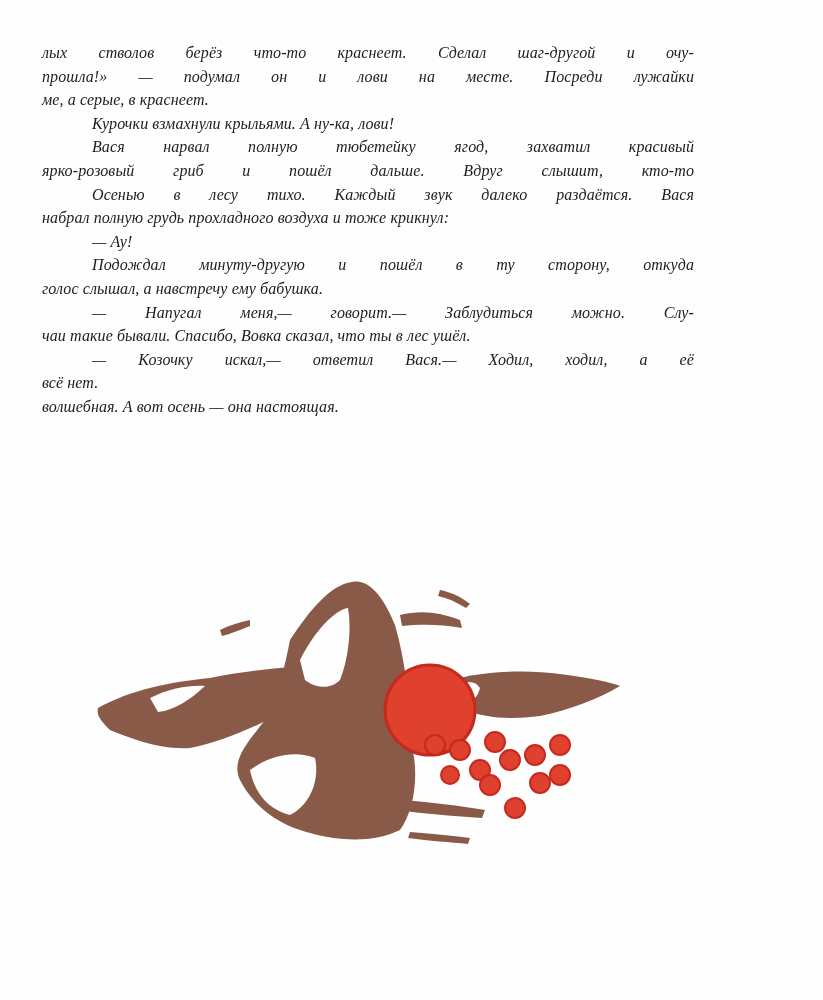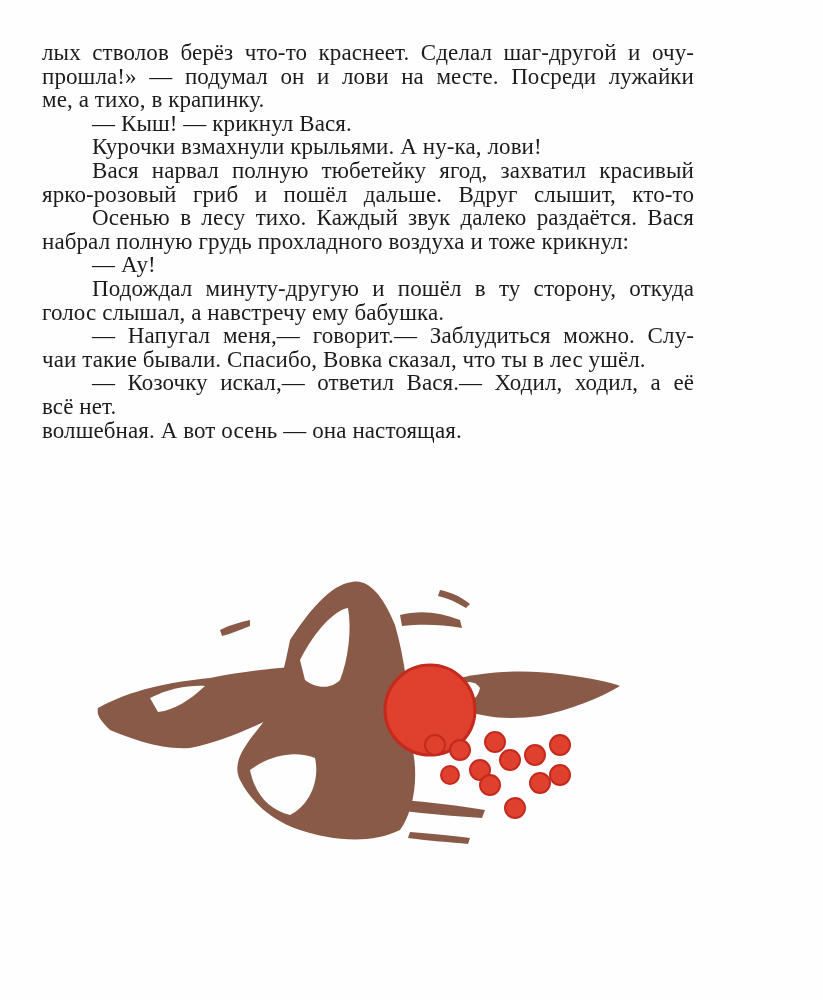--- a/index.html
+++ b/index.html
@@ -2,35 +2,34 @@
 <html><head>
 <meta charset="utf-8">
 <style>
   html, body { margin: 0; padding: 0; }
   body {
     width: 823px; height: 1000px; background: #fefefe; position: relative; overflow: hidden;
     font-family: "Liberation Serif", "DejaVu Serif", serif; color: #1c1c1c;
   }
   .page-text {
     position: absolute; left: 42px; top: 41px; width: 652px;
-    font-size: 23px; line-height: 23.6px; letter-spacing: 0.1px;
+    font-size: 16px; line-height: 23.6px; letter-spacing: 0.1px; font-style: italic;
   }
   .line { display: block; white-space: nowrap; text-align: justify; text-align-last: justify; height: 23.6px; }
   .line.last { text-align-last: left; }
   .line.indent { padding-left: 50px; }
   .illustration { position: absolute; left: 90px; top: 570px; width: 560px; height: 320px; }
 </style>
 </head>
 <body>
 
 <div class="page-text">
   <span class="line">лых стволов берёз что-то краснеет. Сделал шаг-другой и очу-</span>
   <span class="line">прошла!» — подумал он и лови на месте. Посреди лужайки</span>
-  <span class="line last">ме, а тихо, в крапинку.</span>
-  <span class="line indent last">— Кыш! — крикнул Вася.</span>
+  <span class="line last">ме, а серые, в краснеет.</span>
   <span class="line indent last">Курочки взмахнули крыльями. А ну-ка, лови!</span>
   <span class="line indent">Вася нарвал полную тюбетейку ягод, захватил красивый</span>
   <span class="line">ярко-розовый гриб и пошёл дальше. Вдруг слышит, кто-то</span>
   <span class="line indent">Осенью в лесу тихо. Каждый звук далеко раздаётся. Вася</span>
   <span class="line last">набрал полную грудь прохладного воздуха и тоже крикнул:</span>
   <span class="line indent last">— Ау!</span>
   <span class="line indent">Подождал минуту-другую и пошёл в ту сторону, откуда</span>
   <span class="line last">голос слышал, а навстречу ему бабушка.</span>
   <span class="line indent">— Напугал меня,— говорит.— Заблудиться можно. Слу-</span>
   <span class="line last">чаи такие бывали. Спасибо, Вовка сказал, что ты в лес ушёл.</span>

